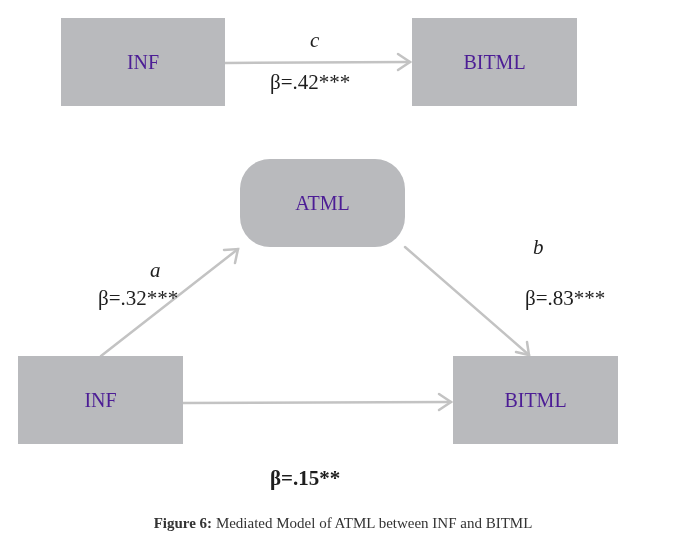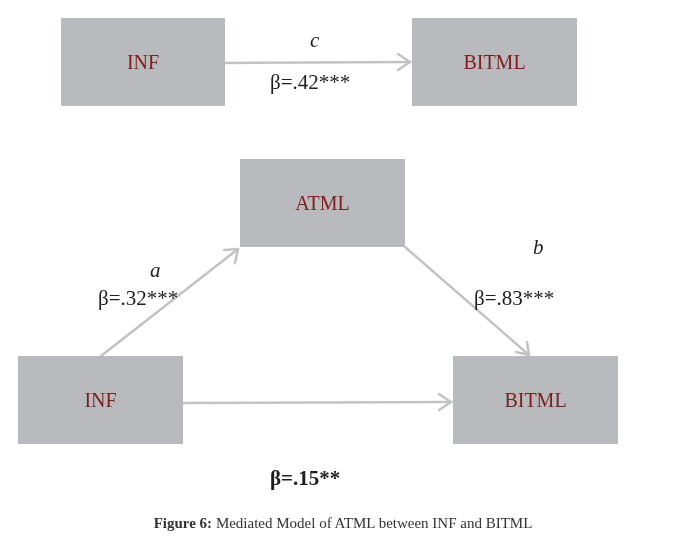--- a/index.html
+++ b/index.html
@@ -1,33 +1,33 @@
 <!DOCTYPE html>
 <html><head>
 <meta charset="utf-8">
 <style>
   html, body { margin: 0; padding: 0; background: #ffffff; }
   body { width: 686px; height: 549px; position: relative; overflow: hidden;
          font-family: "Liberation Serif", "DejaVu Serif", serif; color: #222; }
   .box { position: absolute; background: #b9babd; display: flex;
-         align-items: center; justify-content: center; font-size: 20px; color: #7f1d1d; }
+         align-items: center; justify-content: center; font-size: 20px; color: #4c1d95; }
   #box-inf-top   { left: 61px;  top: 18px;  width: 164px; height: 88px; }
   #box-bitml-top { left: 412px; top: 18px;  width: 165px; height: 88px; }
-  #box-atml      { left: 240px; top: 159px; width: 165px; height: 88px; }
+  #box-atml      { left: 240px; top: 159px; width: 165px; height: 88px; border-radius: 30px; }
   #box-inf-bot   { left: 18px;  top: 356px; width: 165px; height: 88px; }
   #box-bitml-bot { left: 453px; top: 356px; width: 165px; height: 88px; }
   svg.arrows { position: absolute; left: 0; top: 0; }
   .lbl { position: absolute; font-size: 21px; color: #1e1e1e; white-space: nowrap; }
   .ital { font-style: italic; }
   #path-c-letter { left: 310px; top: 28px; }
   #path-c-beta   { left: 270px; top: 70px; }
   #path-a-letter { left: 150px; top: 258px; }
   #path-a-beta   { left: 98px; top: 286px; }
   #path-b-letter { left: 533px; top: 235px; }
-  #path-b-beta   { left: 474px; top: 286px; }
+  #path-b-beta   { left: 525px; top: 286px; }
   #path-cprime-beta { left: 270px; top: 466px; font-weight: bold; }
   #caption { position: absolute; left: 0; width: 686px; top: 515px; text-align: center;
              font-size: 15px; color: #333; }
   #caption b { font-weight: bold; }
 </style>
 </head>
 <body>
 
 <svg class="arrows" width="686" height="549">
   <g stroke="#c3c3c3" stroke-width="2.5" fill="none" stroke-linecap="round">

